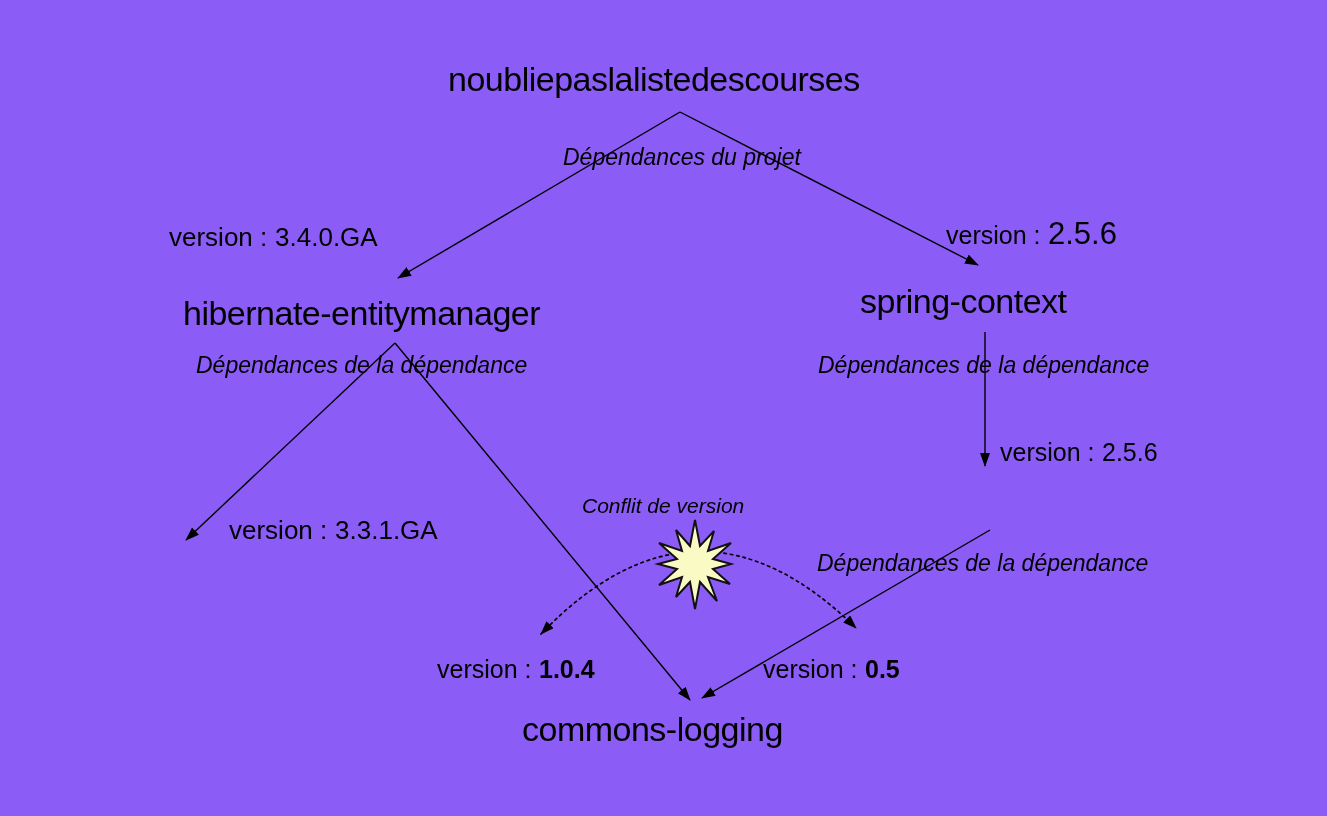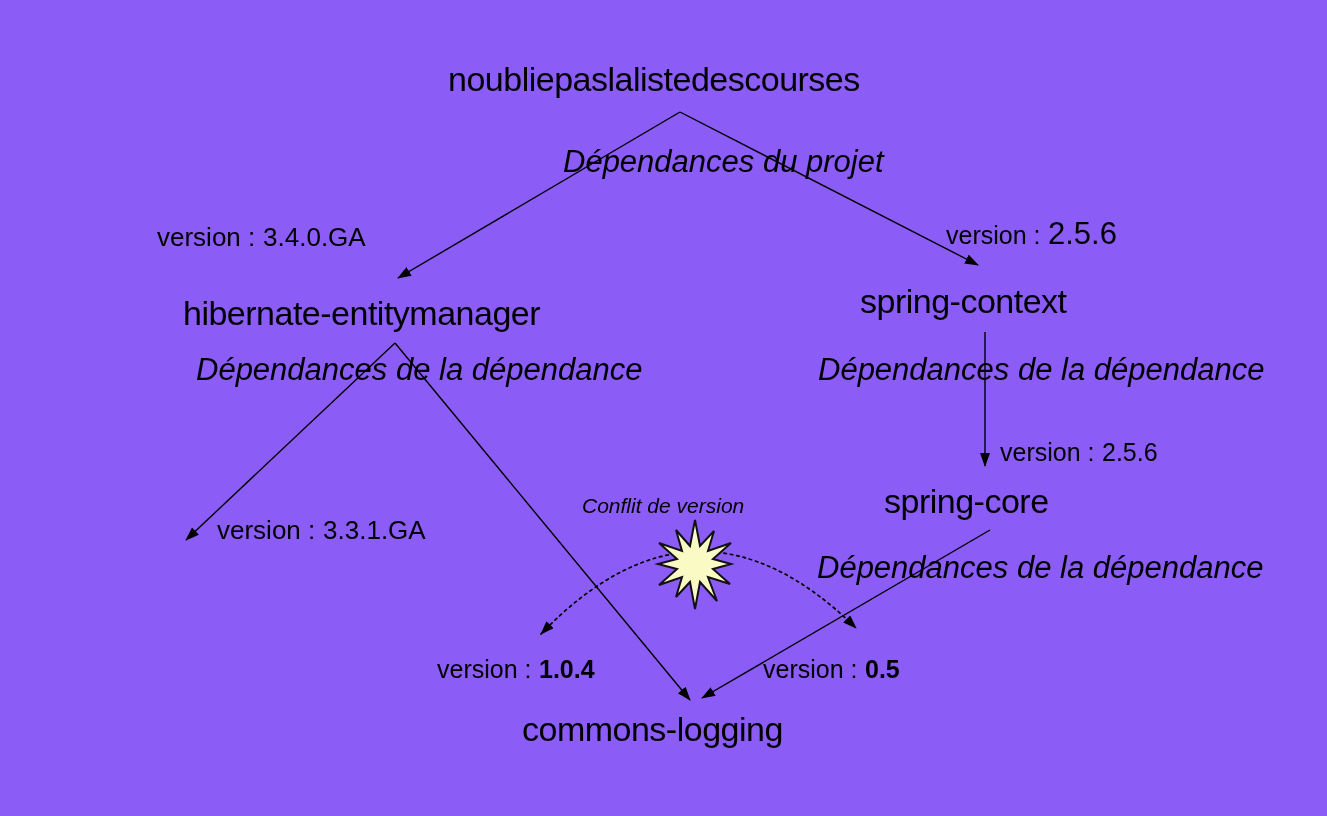--- a/index.html
+++ b/index.html
@@ -7,24 +7,24 @@
     position:relative;
     width:1327px;height:816px;
     background:#8b5cf6;
     font-family:Liberation Sans, sans-serif;
     color:#000;
     overflow:hidden;
   }
   #wires{position:absolute;left:0;top:0;width:1327px;height:816px;}
   .lbl{position:absolute;line-height:1;white-space:nowrap;}
   .node{font-size:34px;letter-spacing:-0.5px;}
-  .ann{font-style:italic;font-size:31px;}
+  .ann{font-style:italic;font-size:23px;}
   .ver{font-size:25px;}
   .ver .vlabel{margin-right:0.30em;}
-  .ver-md{font-size:26px;}
+  .ver-md{font-size:26px;margin-left:12px;}
   .ver-md .vlabel{margin-right:0.30em;}
   .vbig{font-size:31px;}
   .vbold{font-weight:bold;}
   .conflict{font-style:italic;font-size:21px;}
 </style>
 </head>
 <body>
 
 <div id="canvas">
 
@@ -69,21 +69,20 @@
   <div class="lbl node" style="left:860px;top:284px">spring-context</div>
 
   <div class="lbl ann" style="left:196px;top:354px">Dépendances de la dépendance</div>
 
   <div class="lbl ann" style="left:818px;top:354px">Dépendances de la dépendance</div>
 
   <div class="lbl ver" style="left:1000px;top:440px">
     <span class="vlabel">version :</span><span>2.5.6</span>
   </div>
 
-  <div class="lbl node" style="left:884px;top:484px">spring-core</div>
 
   <div class="lbl ann" style="left:817px;top:552px">Dépendances de la dépendance</div>
 
   <div class="lbl conflict" style="left:582px;top:495px">Conflit de version</div>
 
   <div class="lbl ver-md" style="left:217px;top:517px">
     <span class="vlabel">version :</span><span>3.3.1.GA</span>
   </div>
 
 

